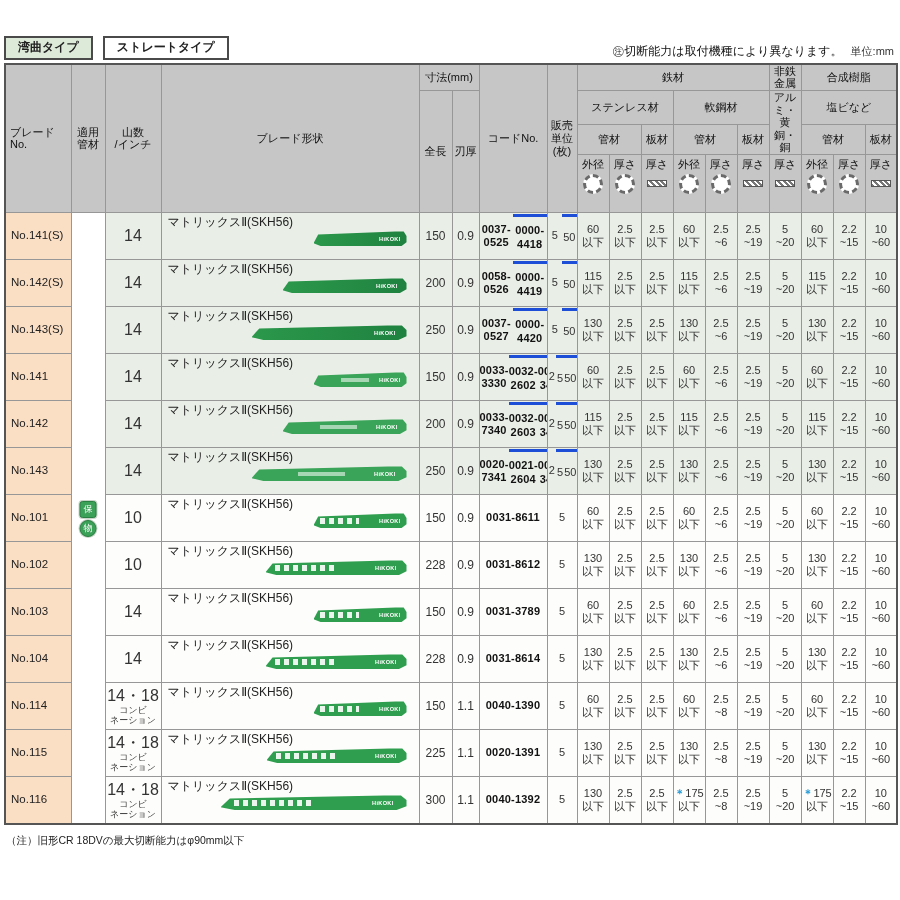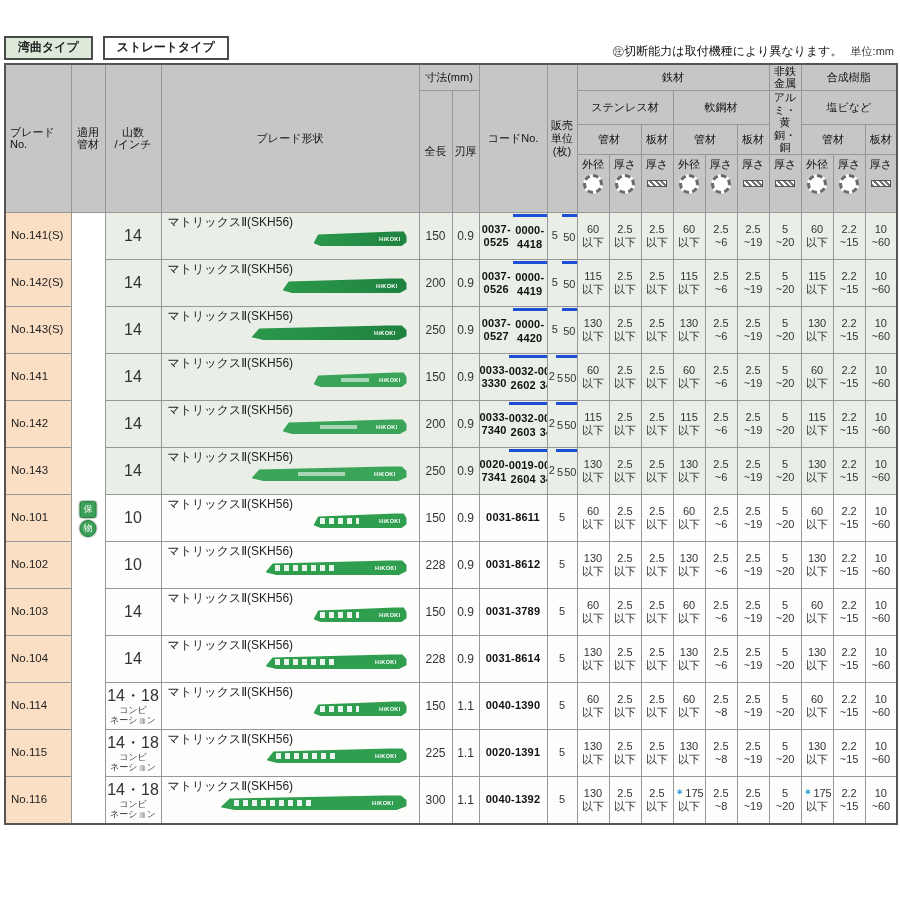--- a/index.html
+++ b/index.html
@@ -185,21 +185,21 @@
 ~15</td>
         <td class="c-val">10
 ~60</td>
       </tr>
       <tr class="green">
         <td class="c-no">No.142(S)</td>
         <td class="c-tpi"><div class="tpi-main">14</div></td>
         <td class="c-shape"><div class="shape-name">マトリックスⅡ(SKH56)</div><div class="blade s" style="width: 124px;"></div></td>
         <td class="c-len">200</td>
         <td class="c-thk">0.9</td>
-        <td class="c-code"><div class="stack"><div class="line">0037-0526</div><div class="line sep">0000-4419</div></div></td>
+        <td class="c-code"><div class="stack"><div class="line">0058-0526</div><div class="line sep">0000-4419</div></div></td>
         <td class="c-qty"><div class="stack"><div class="line">5</div><div class="line sep">50</div></div></td>
         <td class="c-val">115
 以下</td>
         <td class="c-val">2.5
 以下</td>
         <td class="c-val">2.5
 以下</td>
         <td class="c-val">115
 以下</td>
         <td class="c-val">2.5
@@ -301,21 +301,21 @@
 ~15</td>
         <td class="c-val">10
 ~60</td>
       </tr>
       <tr class="green">
         <td class="c-no">No.143</td>
         <td class="c-tpi"><div class="tpi-main">14</div></td>
         <td class="c-shape"><div class="shape-name">マトリックスⅡ(SKH56)</div><div class="blade std" style="width: 155px;"></div></td>
         <td class="c-len">250</td>
         <td class="c-thk">0.9</td>
-        <td class="c-code"><div class="stack"><div class="line">0020-7341</div><div class="line sep">0019-2604</div><div class="line sep">0000-3463</div></div></td>
+        <td class="c-code"><div class="stack"><div class="line">0020-7341</div><div class="line sep">0021-2604</div><div class="line sep">0000-3463</div></div></td>
         <td class="c-qty"><div class="stack"><div class="line">2</div><div class="line sep">5</div><div class="line sep">50</div></div></td>
         <td class="c-val">130
 以下</td>
         <td class="c-val">2.5
 以下</td>
         <td class="c-val">2.5
 以下</td>
         <td class="c-val">130
 以下</td>
         <td class="c-val">2.5
@@ -534,14 +534,15 @@
 以下</td>
         <td class="c-val">2.2
 ~15</td>
         <td class="c-val">10
 ~60</td>
       </tr>
     </tbody>
 </table>
 
 <div class="footnotes">
+  <div class="row"><span>（注）旧形CR 18DVの最大切断能力はφ90mm以下</span></div>
 
 </div>
 
 </body></html>

